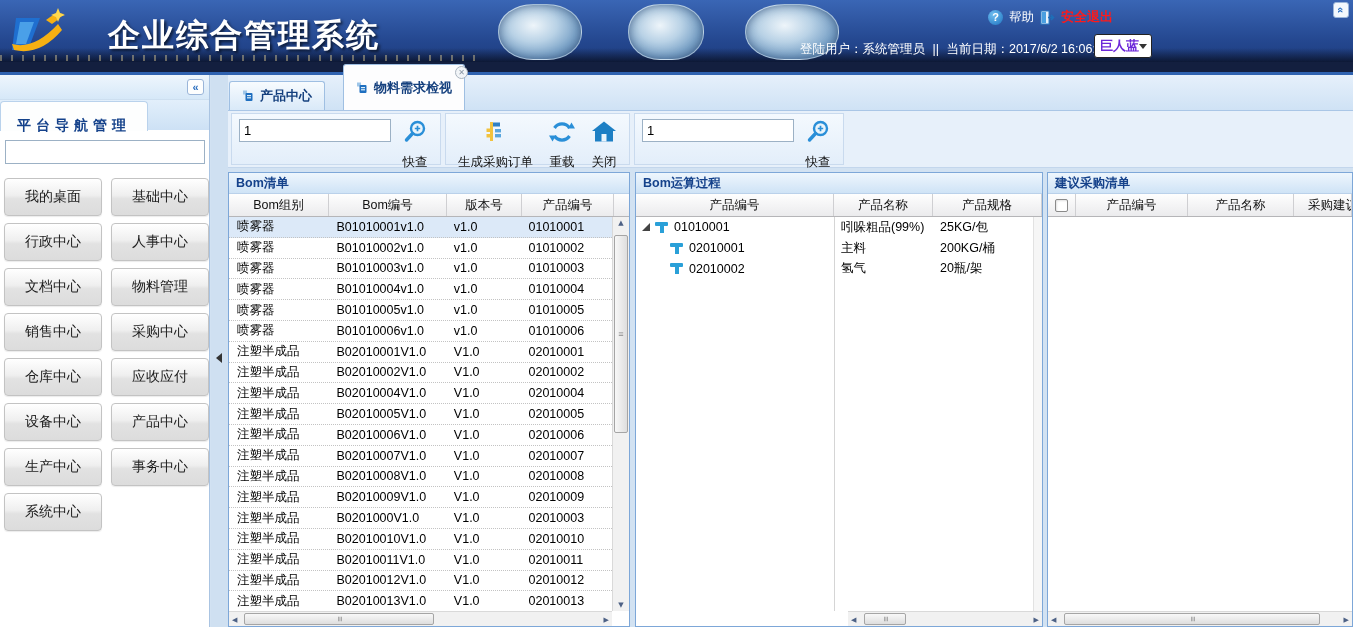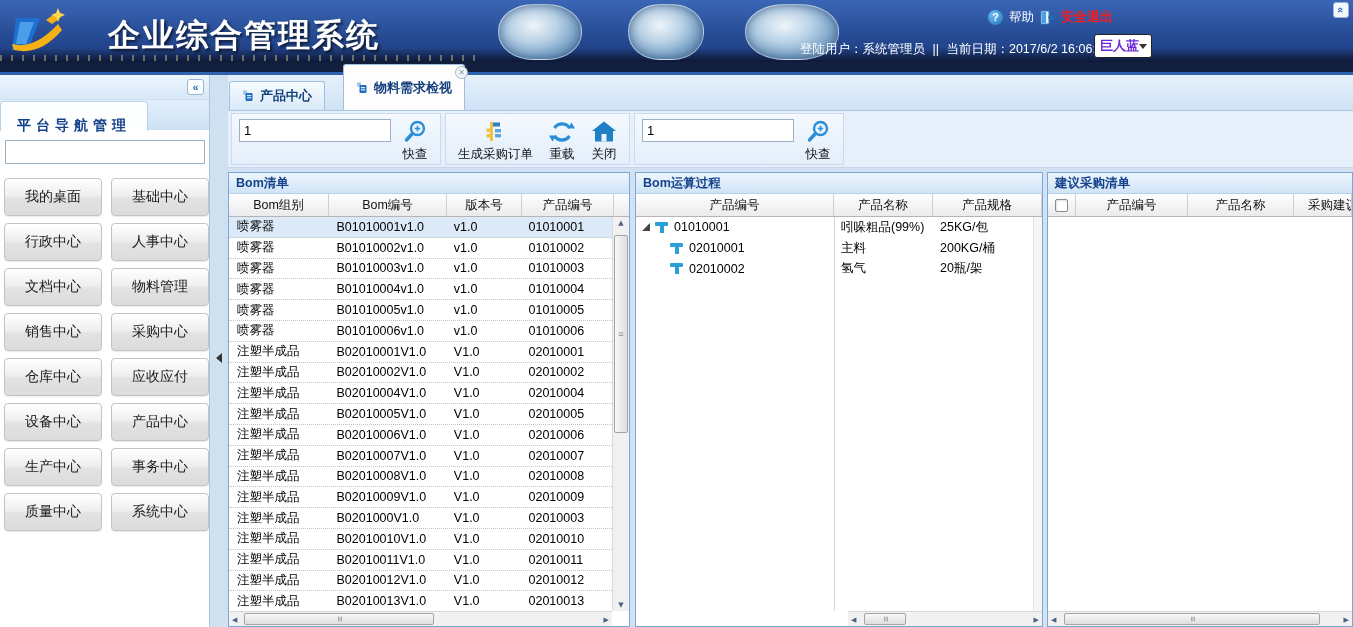--- a/index.html
+++ b/index.html
@@ -47,21 +47,21 @@
   
   .main { position:absolute; left:228px; top:75px; right:0; bottom:0; }
   .tabstrip { position:absolute; top:0; left:0; right:0; height:36px; background:linear-gradient(#e6f0fb,#cfe2f5); border-bottom:1px solid #aac6e6; display:flex; align-items:flex-end; gap:4px; padding-left:1px; }
   .tab { height:29px; display:flex; align-items:center; gap:6px; padding:0 12px; border:1px solid #9fbfe2; border-bottom:none; border-radius:3px 3px 0 0; background:linear-gradient(#f7fbfe,#d9e9f8); font-weight:bold; color:#15407e; font-size:13px; cursor:pointer; position:relative; }
   .tab.active { background:#fdfdfe; height:46px;margin-left:14px; }
   .tab-close { width:13px; height:13px; border:1px solid #aab4bf; border-radius:50%; background:#f2f5f8; color:#8a97a5; font-size:8px; line-height:11px; text-align:center; position:absolute; top:1px; right:-4px; cursor:pointer; }
 
   .toolbar { position:absolute; top:36px; left:0; right:0; height:57px; background:#e7f0fa; border-bottom:1px solid #c3d6ec; display:flex; align-items:stretch; gap:4px; padding:2px 0 2px 3px; }
   .tgroup { border:1px solid #c9daee; background:linear-gradient(#f4f9fe,#e3eefa); display:flex; align-items:flex-start; padding:3px 7px; gap:6px; }
   .tb-input { width:152px; height:23px; border:1px solid #9cb1c5; margin-top:2px; font-size:13px; padding:0 4px; outline:none; background:#fff; }
-  .tb-btn { display:flex; flex-direction:column; align-items:center; justify-content:flex-start; gap:1px; padding:0 4px; cursor:pointer; border:1px solid transparent; border-radius:3px; }
+  .tb-btn { display:flex; flex-direction:column; align-items:center; justify-content:flex-start; gap:9px; padding:0 4px; cursor:pointer; border:1px solid transparent; border-radius:3px; }
   .tb-btn .lbl { font-size:12.5px; color:#111; white-space:nowrap; }
   .tb-btn .ico { height:27px; display:flex; align-items:center; justify-content:center; }
 
   
   .panels { position:absolute; top:97px; left:0; right:0; bottom:0; }
   .panel { position:absolute; top:0; bottom:0; border:1px solid #7da7d8; background:#fff; display:flex; flex-direction:column; overflow:hidden; }
   .panel-bom { left:0; width:402px; }
   .panel-proc { left:407px; width:408px; }
   .panel-buy { left:819px; width:306px; }
   .ptitle { height:21px; flex:none; background:linear-gradient(#eef6fd,#cfe3f6); border-bottom:1px solid #bad1ea; color:#15428b; font-weight:bold; font-size:12.5px; line-height:21px; padding-left:7px; }
@@ -167,21 +167,20 @@
       <div class="nav-btn">文档中心</div>
       <div class="nav-btn">物料管理</div>
       <div class="nav-btn">销售中心</div>
       <div class="nav-btn">采购中心</div>
       <div class="nav-btn">仓库中心</div>
       <div class="nav-btn">应收应付</div>
       <div class="nav-btn">设备中心</div>
       <div class="nav-btn">产品中心</div>
       <div class="nav-btn">生产中心</div>
       <div class="nav-btn">事务中心</div>
-      <div class="nav-btn">质量中心</div>
       <div class="nav-btn">系统中心</div>
     </div>
 </div>
 
 <div class="splitter">
   <div class="arr"></div>
 </div>
 
 <div class="main">
 

